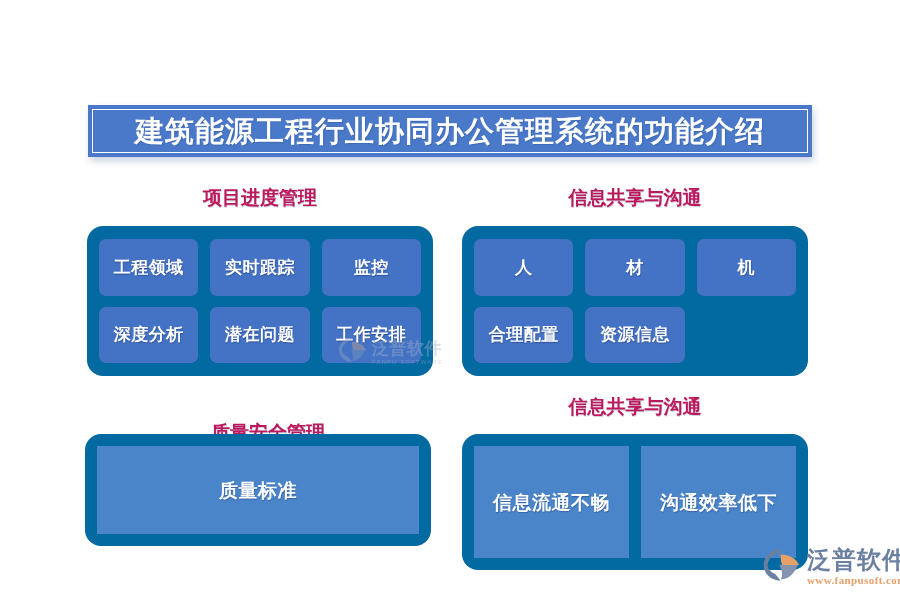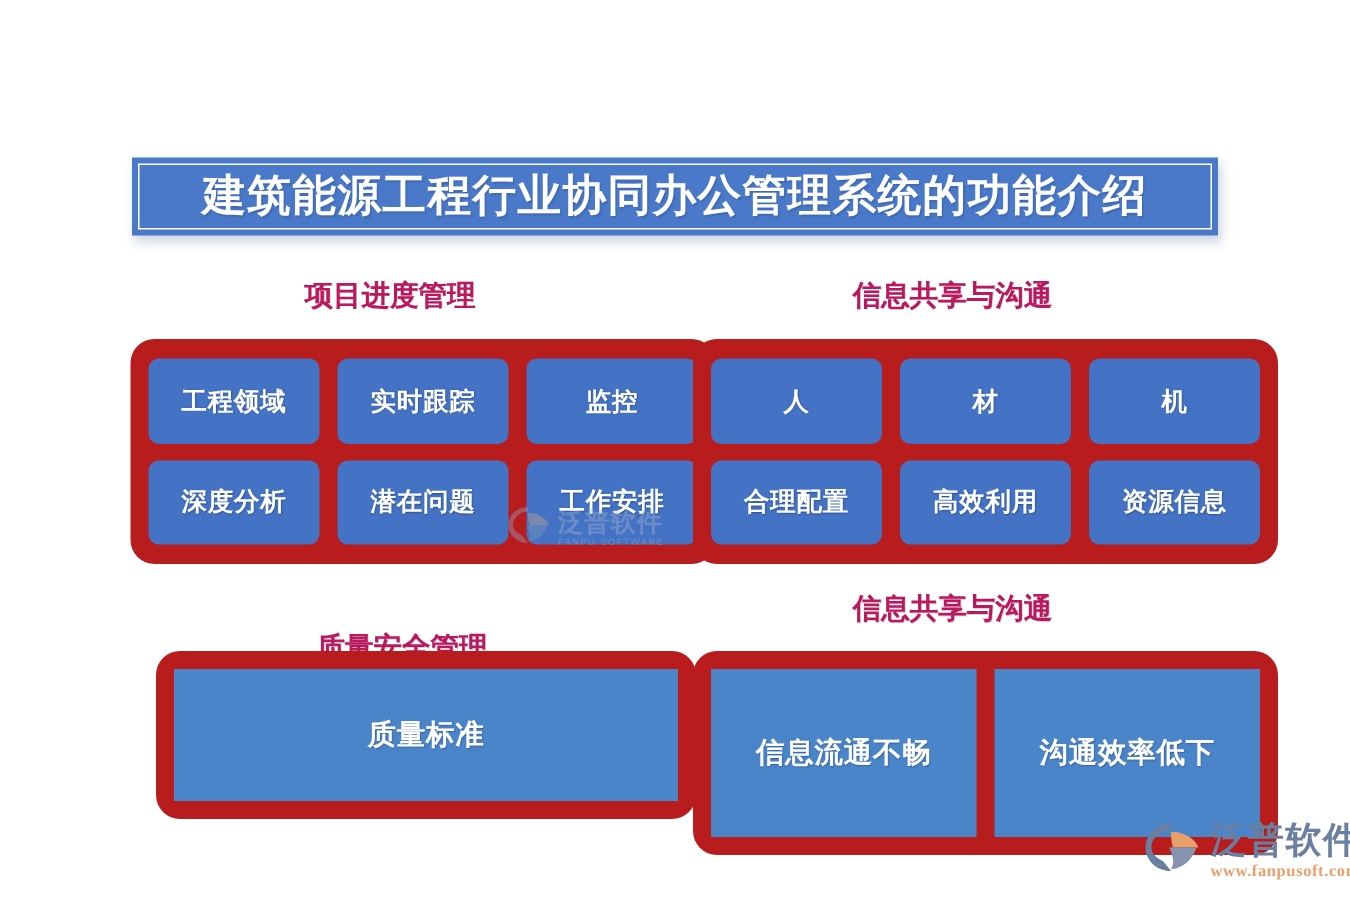--- a/index.html
+++ b/index.html
@@ -70,27 +70,26 @@
     text-shadow: 0.5px 0.5px 0px rgba(160,175,195,0.55);
   }
   #heading-tl { left: 87px; top: 188px; width: 346px; }
   #heading-tr { left: 462px; top: 188px; width: 346px; }
   #heading-bl { left: 95px; top: 397px; width: 346px; margin-top: 26px; }
   #heading-br { left: 462px; top: 397px; width: 346px; }
 
   
   .panel {
     position: absolute;
-    background: #b91c1c;
+    background: #0369a1;
     border-radius: 16px;
-    padding-left: 44px;
   }
   #panel-tl { left: 87px; top: 226px; width: 346px; height: 150px; }
   #panel-tr { left: 462px; top: 226px; width: 346px; height: 150px; }
-  #panel-bl { left: 104px; top: 434px; width: 316px; height: 112px; }
+  #panel-bl { left: 85px; top: 434px; width: 346px; height: 112px; }
   #panel-br { left: 462px; top: 434px; width: 346px; height: 136px; }
 
   .chip-grid {
     position: absolute;
     left: 12px;
     right: 12px;
     top: 13px;
     bottom: 13px;
     display: grid;
     grid-template-columns: repeat(3, 1fr);
@@ -234,21 +233,20 @@
   </div>
 
   <div class="section-heading" id="heading-tr">信息共享与沟通</div>
 
   <div class="panel" id="panel-tr">
     <div class="chip-grid">
       <div class="chip">人</div>
       <div class="chip">材</div>
       <div class="chip">机</div>
       <div class="chip">合理配置</div>
-      <div class="chip">高效利用</div>
       <div class="chip">资源信息</div>
     </div>
   </div>
 
   <div class="section-heading" id="heading-bl">质量安全管理</div>
 
   <div class="panel" id="panel-bl">
     <div class="flat-row">
       <div class="block">质量标准</div>
     </div>

